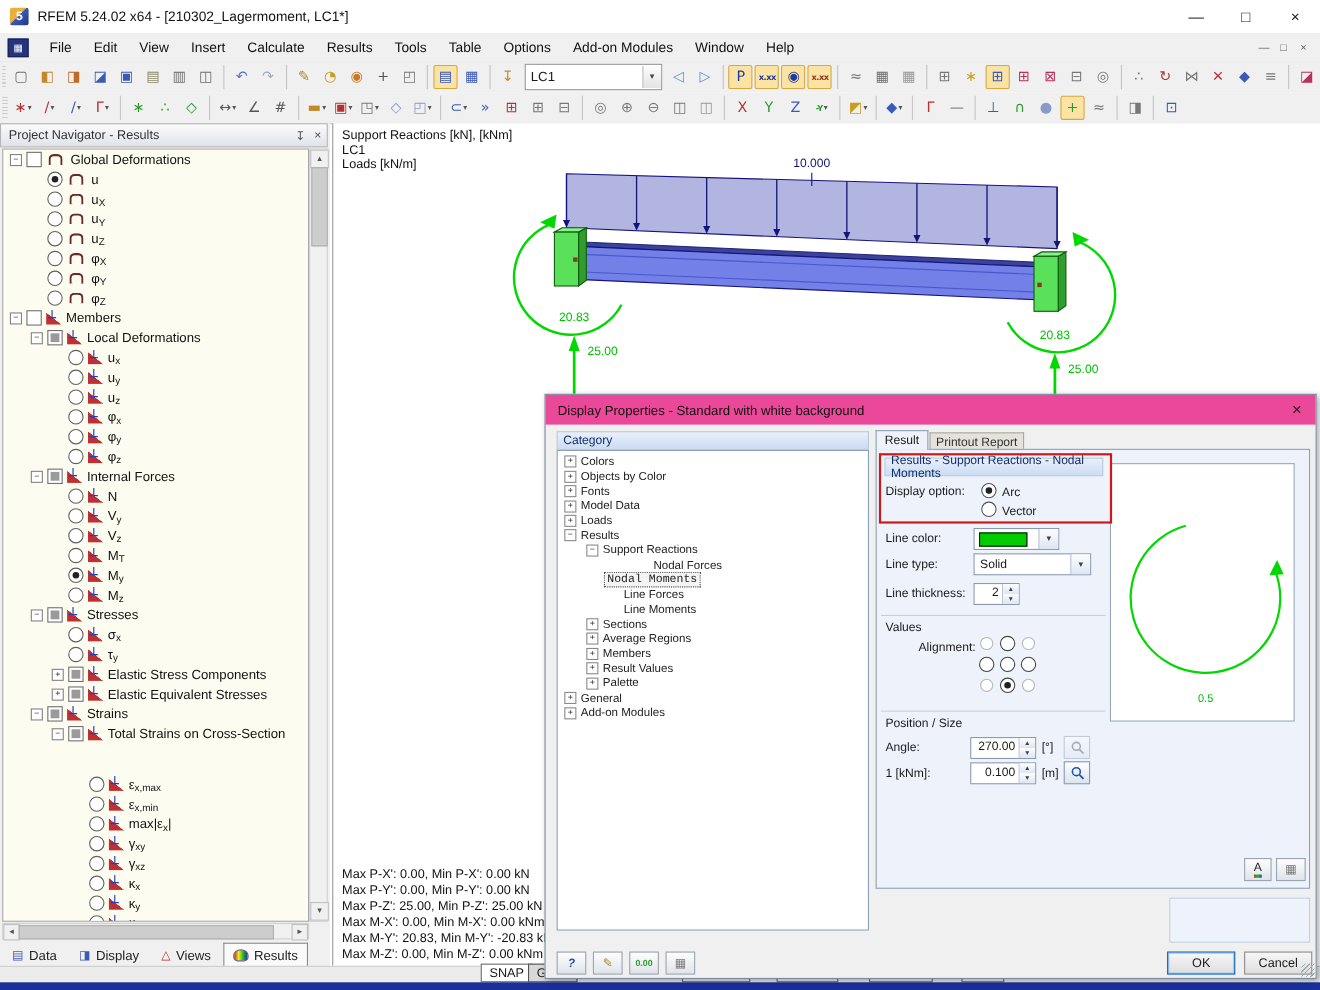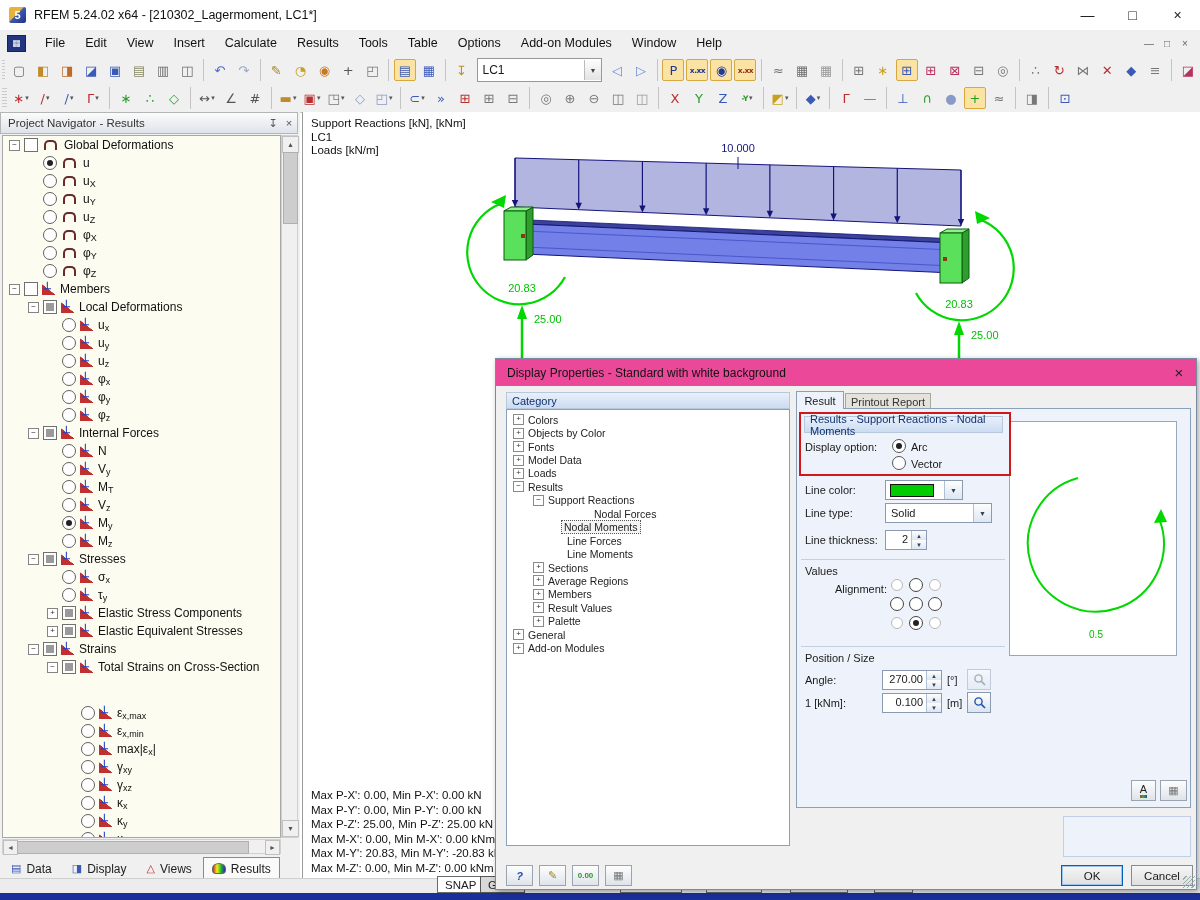--- a/index.html
+++ b/index.html
@@ -570,27 +570,27 @@
       <div class="trow" style="padding-left: 44px;">
         <span class="exp-sp"></span>
         <span class="radio"></span>
         <span class="ico ico-mem"></span>
         <span class="tlabel"><span>V</span><span class="sub">y</span></span>
       </div>
       <div class="trow" style="padding-left: 44px;">
         <span class="exp-sp"></span>
         <span class="radio"></span>
         <span class="ico ico-mem"></span>
+        <span class="tlabel"><span>V</span><span class="sub">z</span></span>
+      </div>
+      <div class="trow" style="padding-left: 44px;">
+        <span class="exp-sp"></span>
+        <span class="radio"></span>
+        <span class="ico ico-mem"></span>
         <span class="tlabel"><span>M</span><span class="sub">T</span></span>
-      </div>
-      <div class="trow" style="padding-left: 44px;">
-        <span class="exp-sp"></span>
-        <span class="radio"></span>
-        <span class="ico ico-mem"></span>
-        <span class="tlabel"><span>V</span><span class="sub">z</span></span>
       </div>
       <div class="trow" style="padding-left: 44px;">
         <span class="exp-sp"></span>
         <span class="radio sel"></span>
         <span class="ico ico-mem"></span>
         <span class="tlabel"><span>M</span><span class="sub">y</span></span>
       </div>
       <div class="trow" style="padding-left: 44px;">
         <span class="exp-sp"></span>
         <span class="radio"></span>
@@ -838,21 +838,21 @@
         <span class="clabel">Results</span>
       </div>
       <div class="crow" style="padding-left: 26px;">
         <span class="cexp">−</span>
         <span class="clabel">Support Reactions</span>
       </div>
       <div class="crow" style="padding-left: 73px;">
         <span class="cexp-sp"></span>
         <span class="clabel">Nodal Forces</span>
       </div>
-      <div class="crow" style="padding-left: 40px;">
+      <div class="crow" style="padding-left: 28px; font-family: Liberation Mono, monospace;">
         <span class="cexp-sp"></span>
         <span class="clabel sel">Nodal Moments</span>
       </div>
       <div class="crow" style="padding-left: 46px;">
         <span class="cexp-sp"></span>
         <span class="clabel">Line Forces</span>
       </div>
       <div class="crow" style="padding-left: 46px;">
         <span class="cexp-sp"></span>
         <span class="clabel">Line Moments</span>

